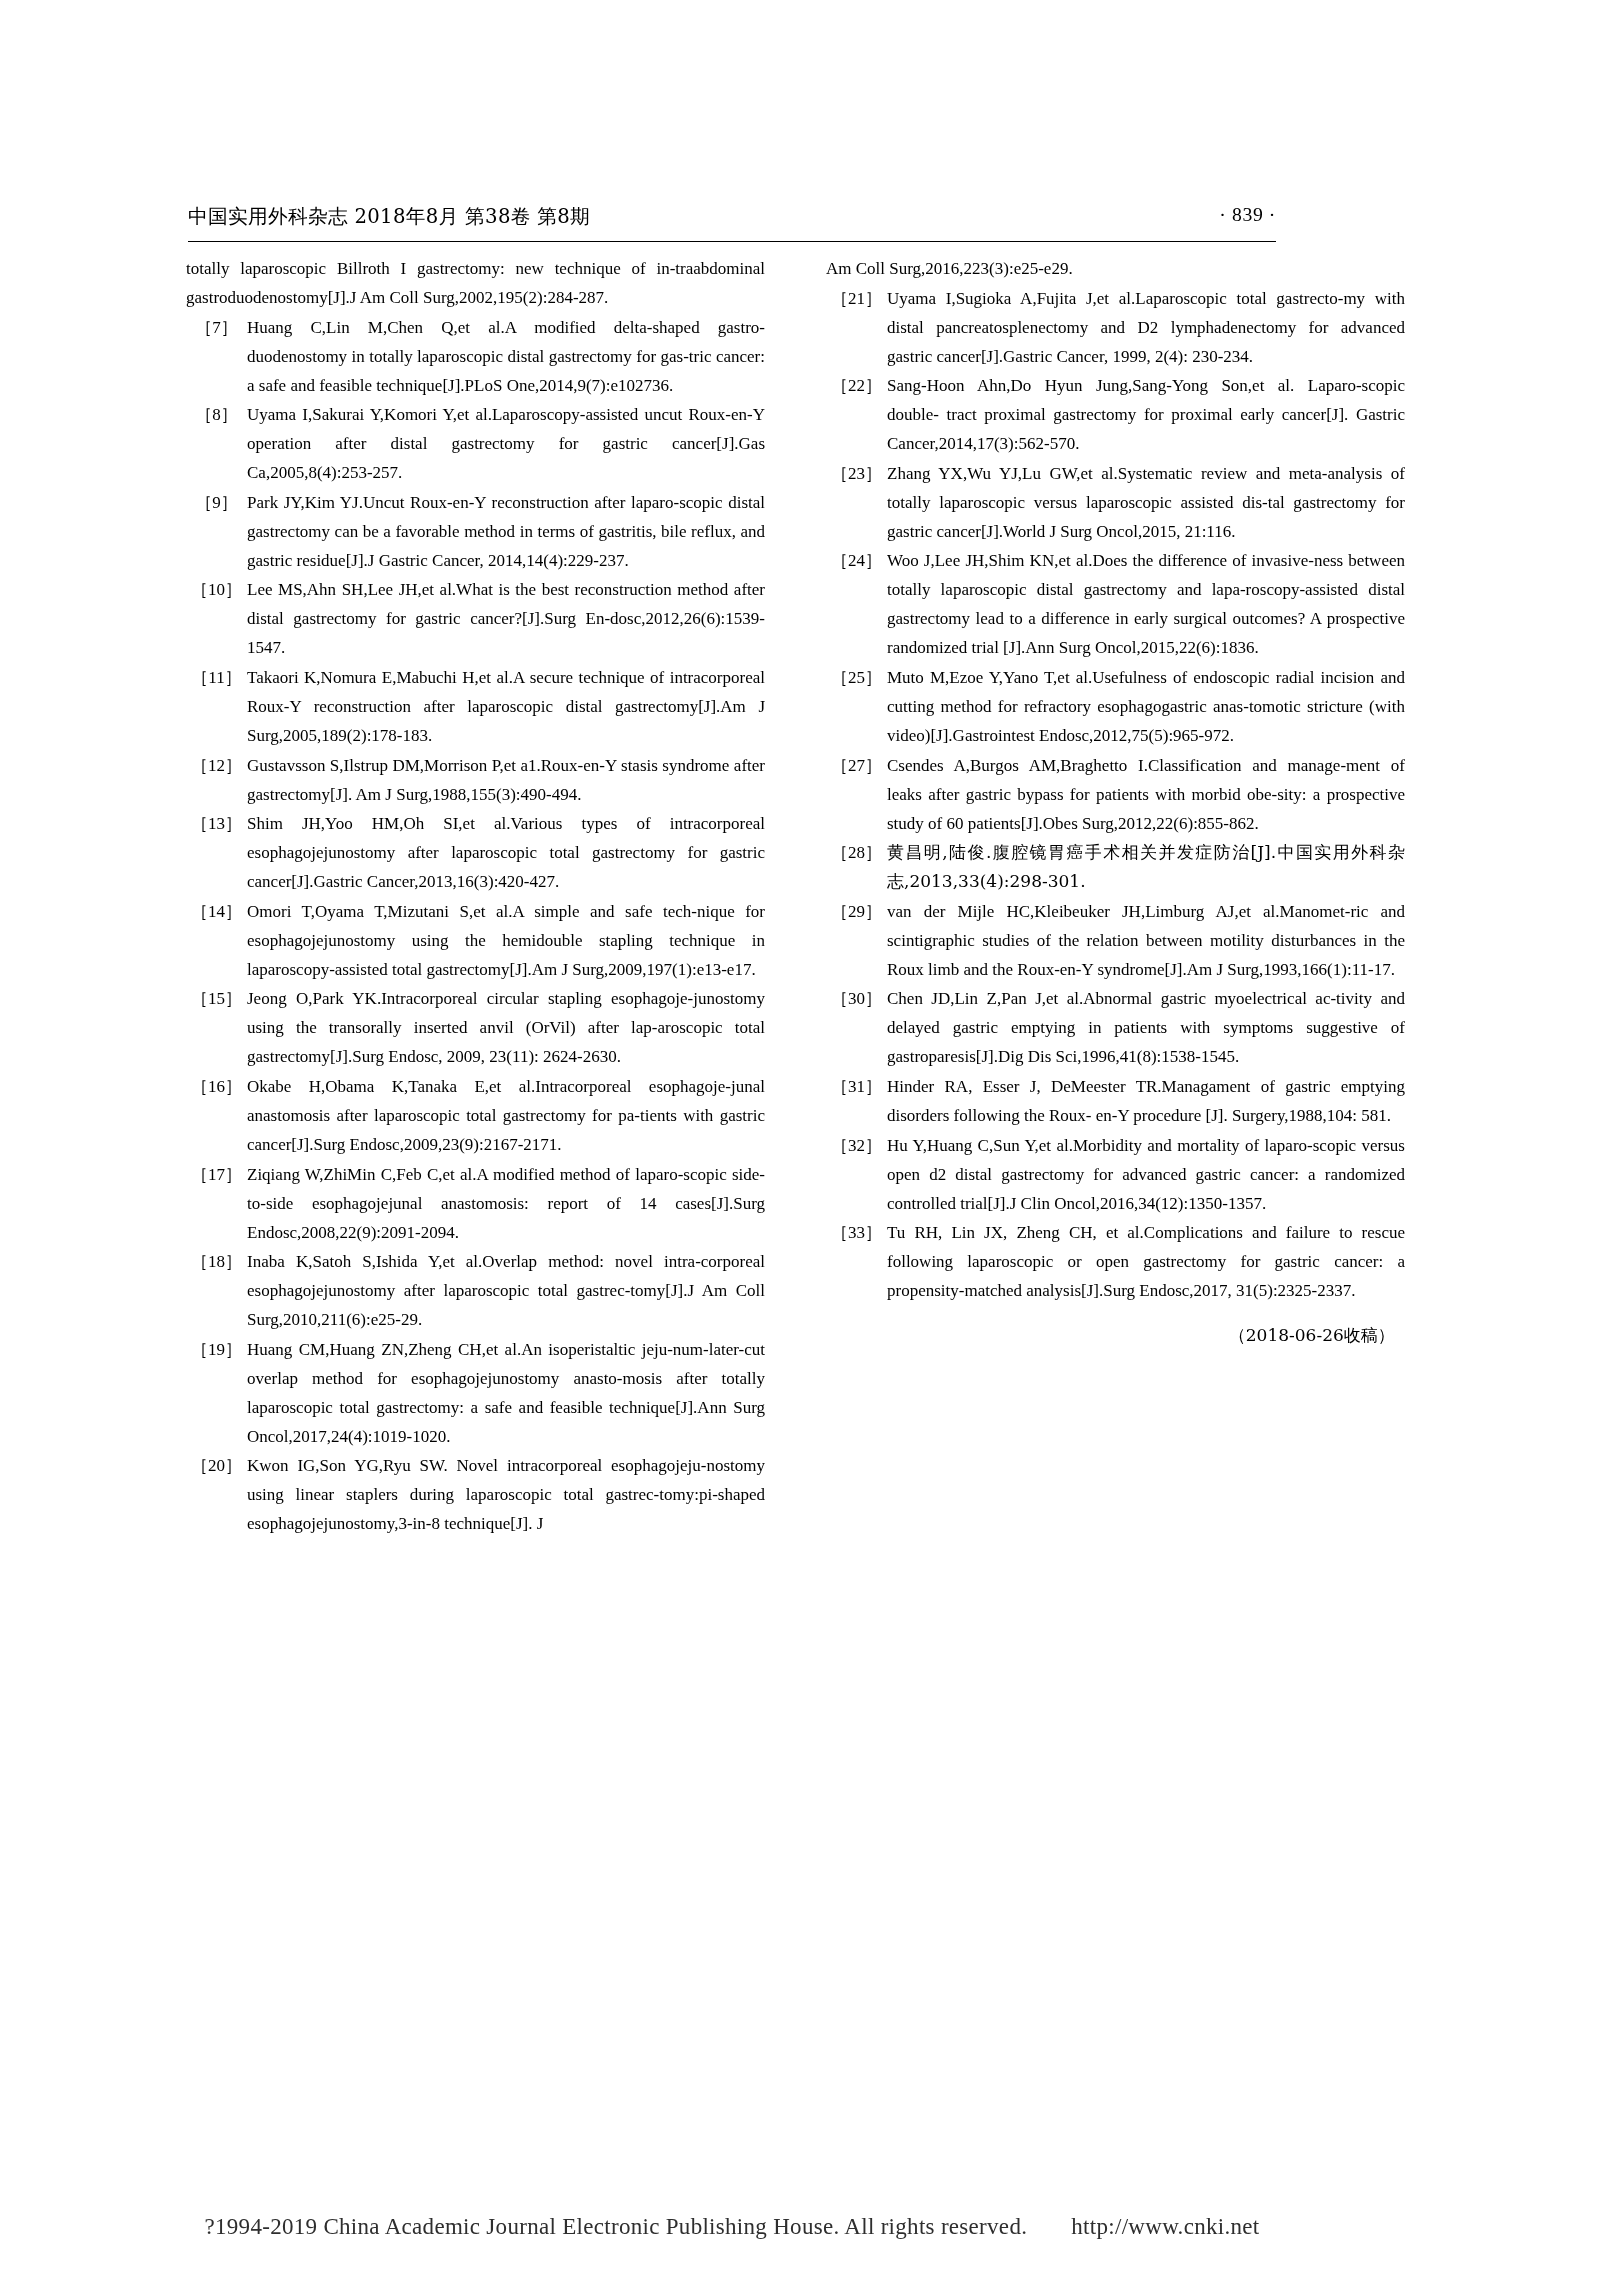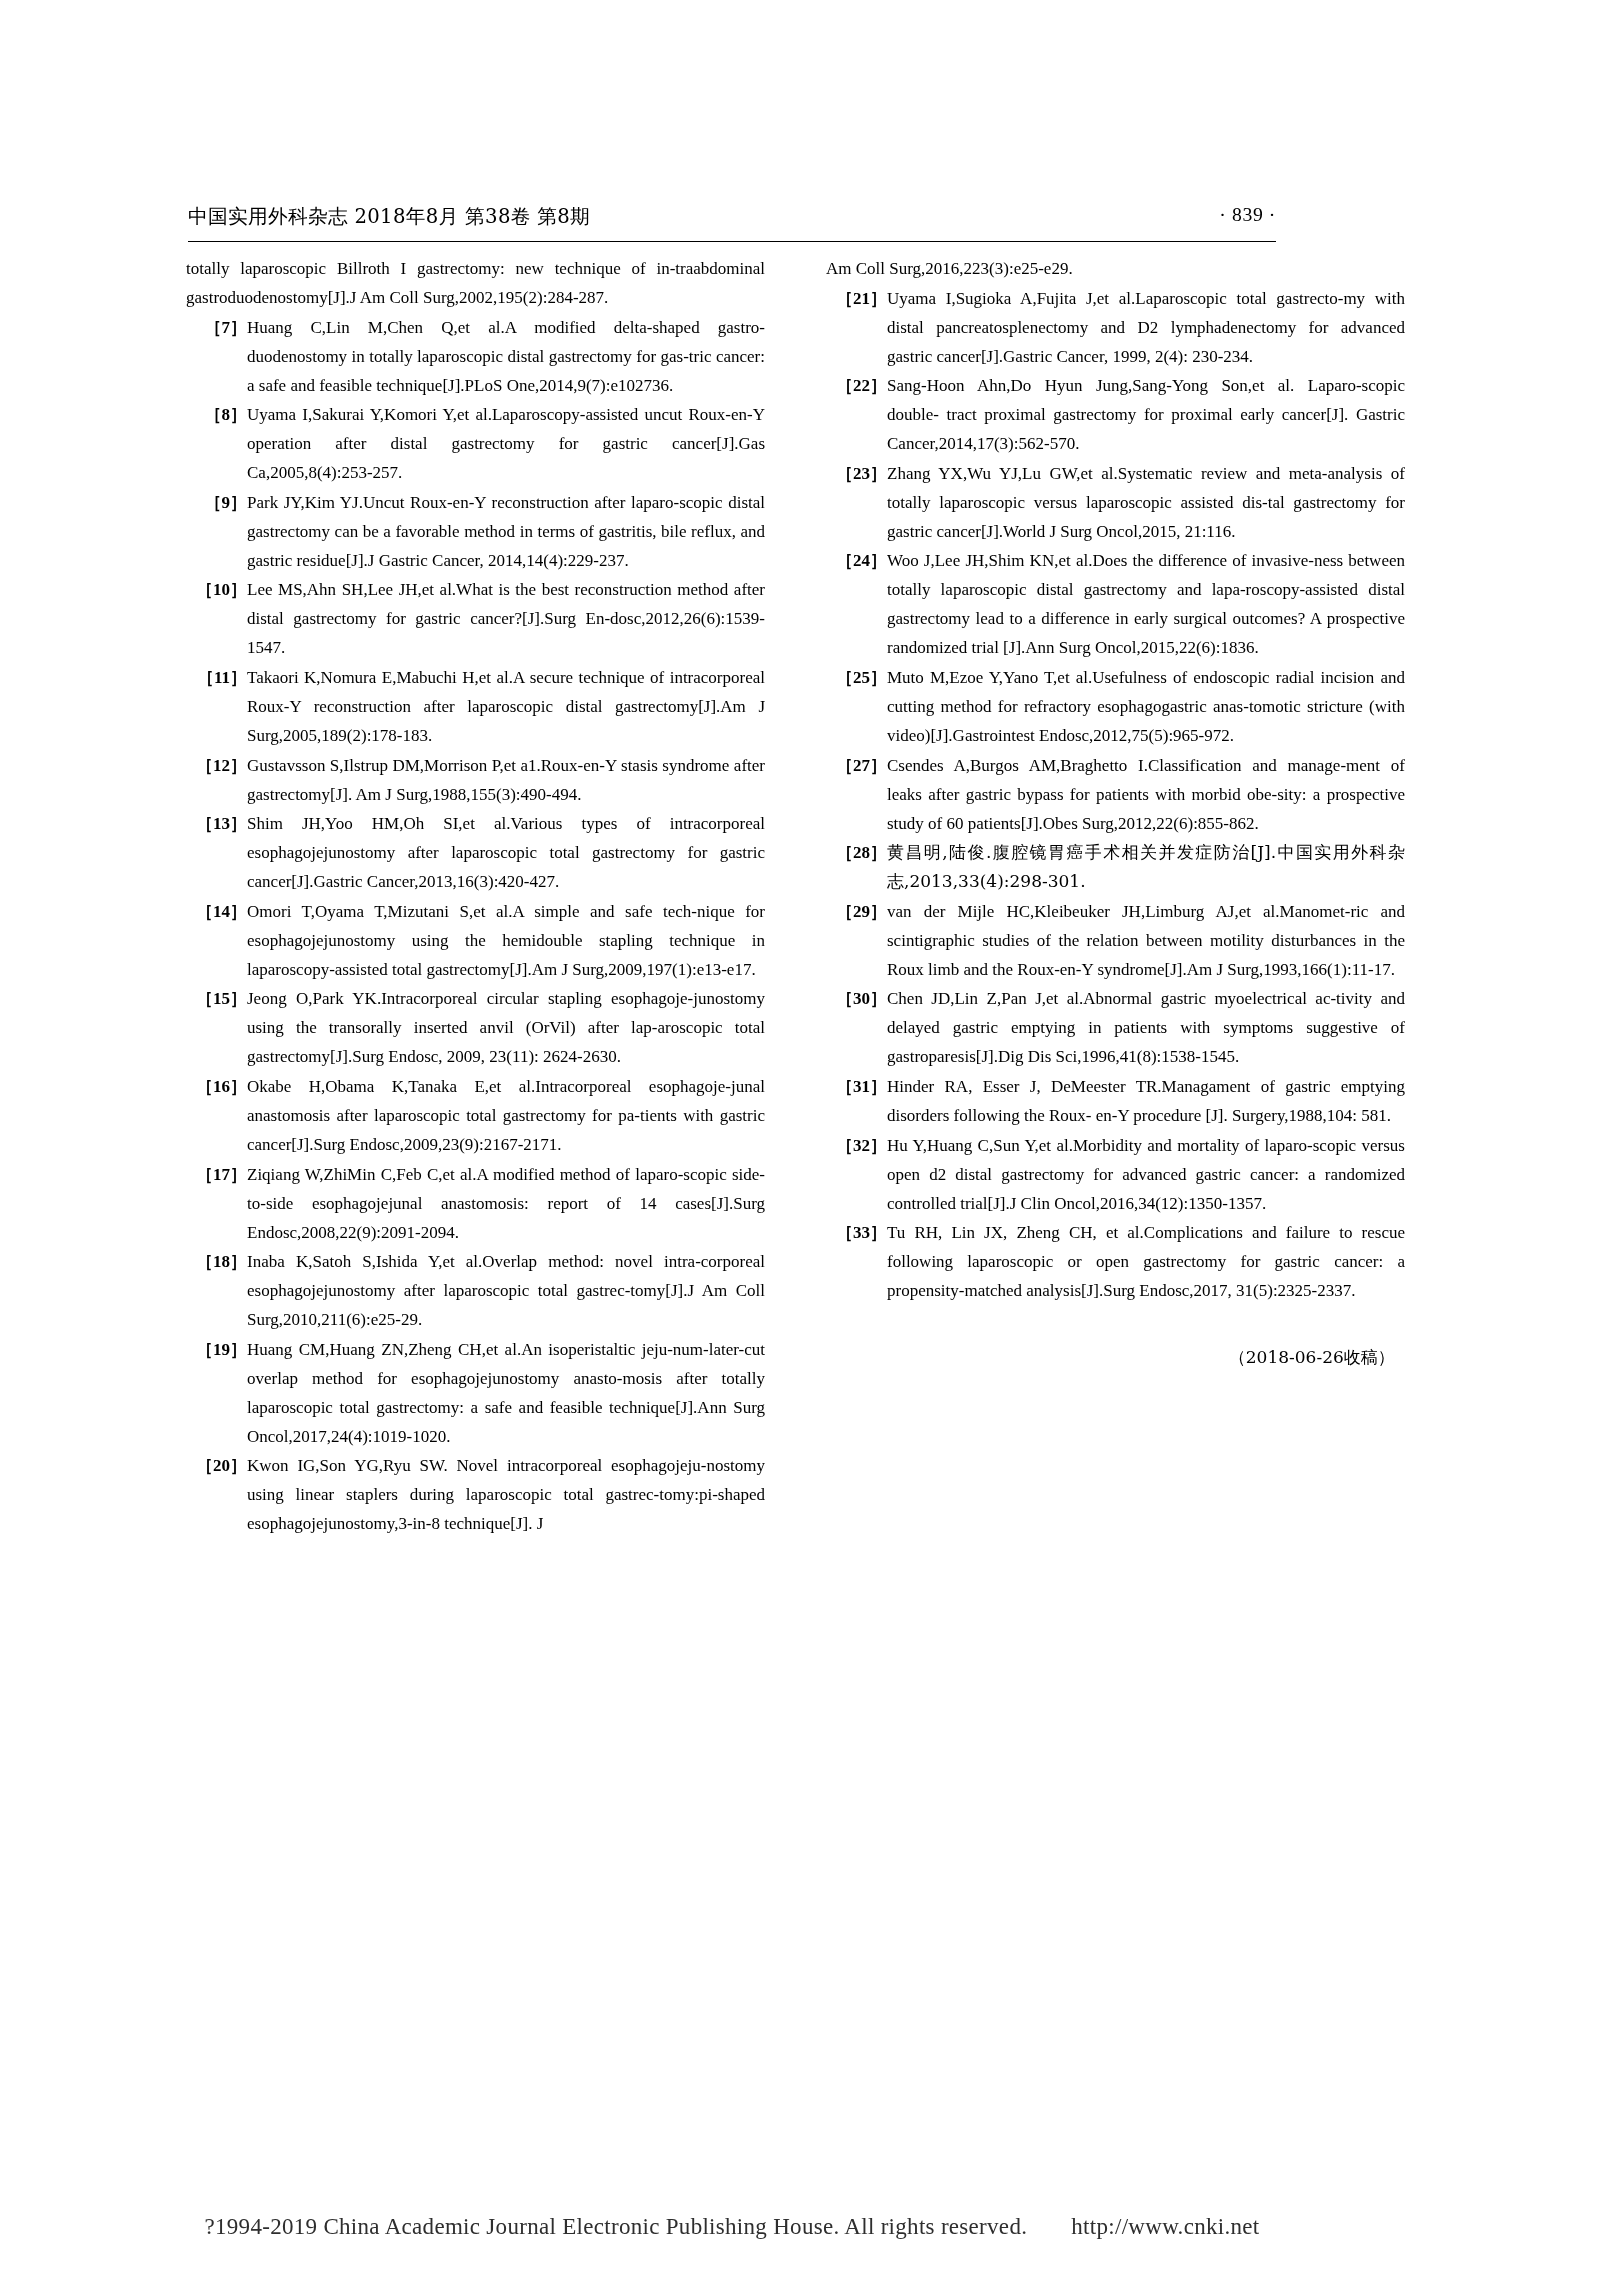--- a/index.html
+++ b/index.html
@@ -51,45 +51,44 @@
     flex: 0 0 579px;
   }
   .ref {
     display: flex;
     margin-bottom: 0.6px;
     font-size: 17px;
     line-height: 29px;
   }
   .ref-num {
     flex: 0 0 61px;
-    text-align: right;
+    text-align: center;
     font-size: 17px;
     white-space: nowrap;
     font-family: "Liberation Serif", serif;
-    font-weight: bold;
   }
   .ref-body {
     flex: 1 1 auto;
     text-align: justify;
     text-justify: inter-word;
     font-family: "Liberation Serif", serif;
     font-size: 17px;
     line-height: 29px;
     hyphens: none;
   }
   .ref.cont {
     margin-bottom: 0.6px;
   }
   .cont-body {
     text-align: justify;
     font-size: 17px;
     line-height: 29px;
   }
   .received {
-    margin-top: 41px;
+    margin-top: 19px;
     text-align: right;
     font-size: 17px;
     font-family: "DejaVu Serif", serif;
     padding-right: 10.2px;
   }
   .footer {
     position: absolute;
     left: 0;
     right: 0;
     bottom: 33px;

